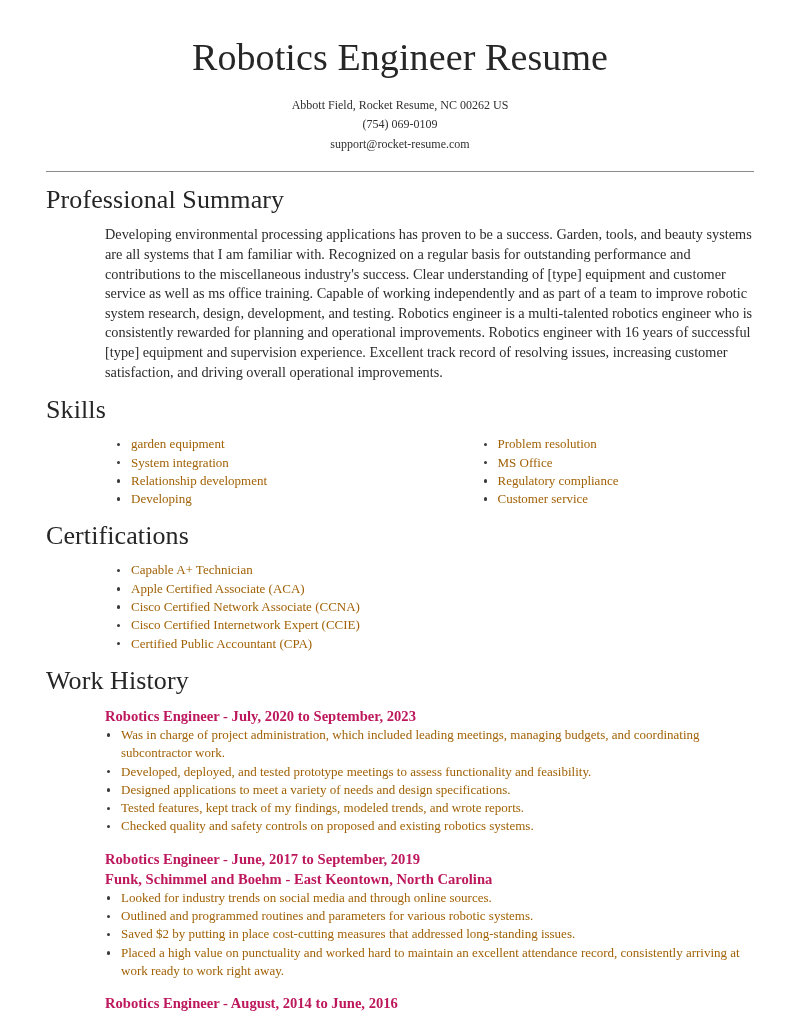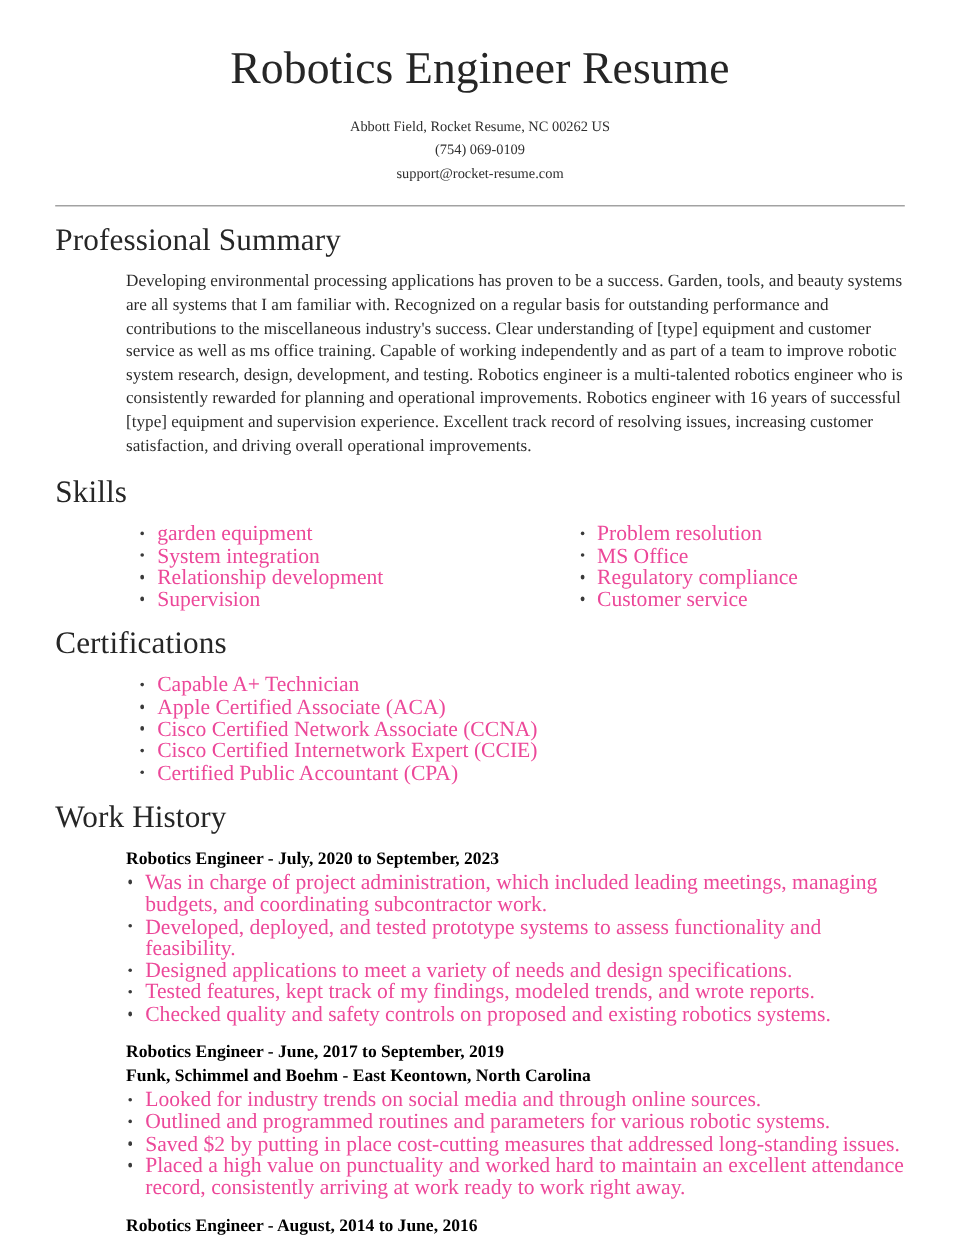--- a/index.html
+++ b/index.html
@@ -78,23 +78,23 @@
 
   
   ul.bullets {
     list-style: none;
     margin: 0;
     padding: 0;
   }
   ul.bullets > li {
     position: relative;
     padding-left: 16px;
-    font-size: 18px;
+    font-size: 13px;
     line-height: 18.3px;
-    color: #ec4899;
+    color: #a16207;
     margin-bottom: 0px;
   }
   ul.bullets > li::before {
     content: "";
     position: absolute;
     left: 2px;
     top: 7.5px;
     width: 3.4px;
     height: 3.4px;
     border-radius: 50%;
@@ -129,21 +129,21 @@
     padding-left: 59px;
   }
   .job {
     margin-bottom: 13px;
   }
   .job-title,
   .job-company {
     font-size: 14.6px;
     line-height: 20px;
     font-weight: 700;
-    color: #000000;
+    color: #be185d;
   }
   .job-bullets {
     margin-top: 6px;
     padding-left: 10px;
   }
   .job-bullets > li {
     margin-bottom: 1px;
   }
 </style>
 </head>
@@ -169,21 +169,21 @@
   </div>
 
   <div class="section">
     <h2 class="section-heading">Skills</h2>
     <div class="skills-columns">
       <div class="skills-col left">
         <ul class="bullets">
           <li>garden equipment</li>
           <li>System integration</li>
           <li>Relationship development</li>
-          <li>Supervision</li>
+          <li>Developing</li>
         </ul>
       </div>
       <div class="skills-col right">
         <ul class="bullets">
           <li>Problem resolution</li>
           <li>MS Office</li>
           <li>Regulatory compliance</li>
           <li>Customer service</li>
         </ul>
       </div>
@@ -205,21 +205,21 @@
 
   <div class="section">
     <h2 class="section-heading">Work History</h2>
 
     <div class="work-body">
 
       <div class="job">
         <div class="job-title">Robotics Engineer - July, 2020 to September, 2023</div>
         <ul class="bullets job-bullets">
           <li>Was in charge of project administration, which included leading meetings, managing budgets, and coordinating subcontractor work.</li>
-          <li>Developed, deployed, and tested prototype systems to assess functionality and feasibility.</li>
+          <li>Developed, deployed, and tested prototype meetings to assess functionality and feasibility.</li>
           <li>Designed applications to meet a variety of needs and design specifications.</li>
           <li>Tested features, kept track of my findings, modeled trends, and wrote reports.</li>
           <li>Checked quality and safety controls on proposed and existing robotics systems.</li>
         </ul>
       </div>
 
       <div class="job">
         <div class="job-title">Robotics Engineer - June, 2017 to September, 2019</div>
         <div class="job-company">Funk, Schimmel and Boehm - East Keontown, North Carolina</div>
         <ul class="bullets job-bullets">

